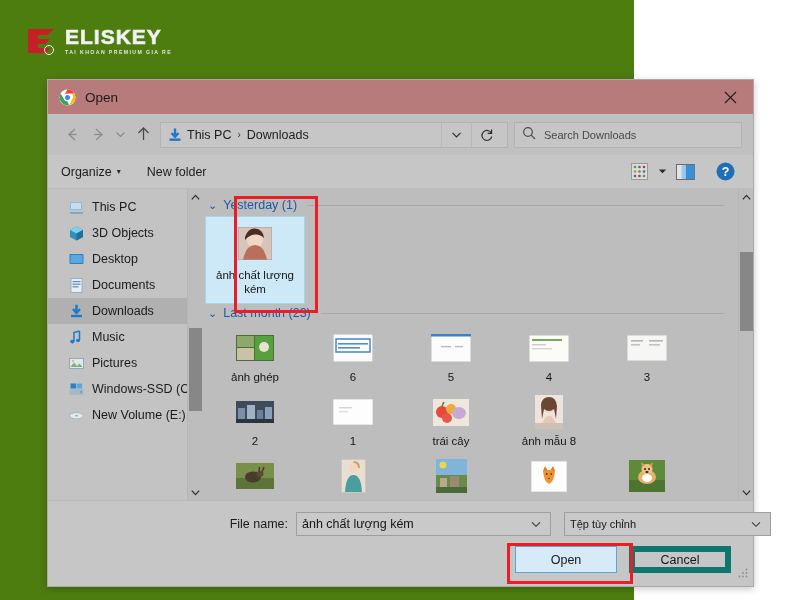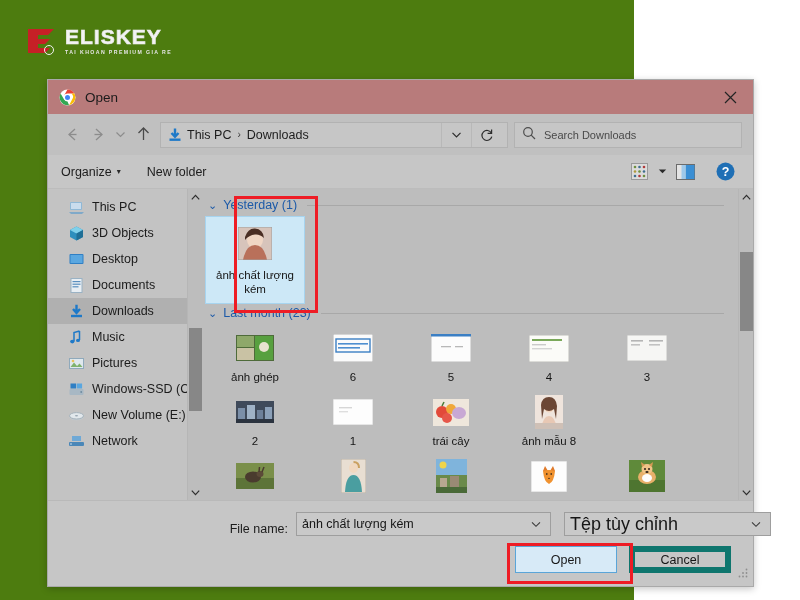--- a/index.html
+++ b/index.html
@@ -169,41 +169,41 @@
   .file-cell.big { height: 86px; }
   .file-cell.big .thumb { width: 44px; height: 44px; }
 
   
   #footer {
     height: 86px; background: #c6c6c6; flex: none; position: relative;
     border-top: 1px solid #b9b9b9;
   }
   #fname-row {
     position: absolute; left: 0; top: 11px; width: 100%;
-    display: flex; align-items: flex-end;
+    display: flex; align-items: center;
   }
   #fname-label {
     width: 248px; text-align: right; font-size: 12.5px; color: #1b1b1b;
     padding-right: 8px; flex: none;
   }
   #fname-input {
     width: 255px; height: 24px; background: #c9c9c9; border: 1px solid #9e9e9e;
     display: flex; align-items: center; padding: 0 5px; flex: none; cursor: text;
   }
   #fname-value { font-size: 12.5px; color: #161616; flex: 1; }
   .dd-caret {
     width: 18px; display: flex; align-items: center; justify-content: center;
     cursor: pointer;
   }
   #ftype-select {
     width: 207px; height: 24px; background: #c9c9c9; border: 1px solid #9e9e9e;
     display: flex; align-items: center; padding: 0 5px; margin-left: 13px;
     flex: none; cursor: pointer;
   }
-  #ftype-value { font-size: 18px; color: #161616; flex: 1; }
+  #ftype-value { font-size: 11px; color: #161616; flex: 1; }
   #btn-row {
     position: absolute; right: 22px; top: 45px; display: flex; gap: 12px;
   }
   .dlg-btn {
     width: 102px; height: 27px; background: #c6c6c6; border: 6px solid #0f766e;
     font-size: 12.5px; color: #171717; display: flex; align-items: center;
     justify-content: center; cursor: pointer; font-family: inherit;
   }
   .dlg-btn.default { border: 1px solid #5aa5d8; background: #d7eaf7; }
   #grip { position: absolute; right: 4px; bottom: 3px; }
@@ -425,28 +425,20 @@
                 </svg></span>
               <span class="side-label">Windows-SSD (C:</span>
             </div>
             <div class="side-item">
               <span class="side-ico"><svg width="17" height="17" viewBox="0 0 17 17">
                   <ellipse cx="8.5" cy="10" rx="7" ry="3.2" fill="#c4ccd2"></ellipse>
                   <ellipse cx="8.5" cy="8.8" rx="7" ry="3.2" fill="#e2e8ec" stroke="#a5b2bb"></ellipse>
                   <ellipse cx="8.5" cy="8.8" rx="1.6" ry="0.8" fill="#9aa8b2"></ellipse>
                 </svg></span>
               <span class="side-label">New Volume (E:)</span>
-            </div>
-            <div class="side-item">
-              <span class="side-ico"><svg width="17" height="17" viewBox="0 0 17 17">
-                  <rect x="1" y="9" width="15" height="4" rx="1" fill="#4a87b8"></rect>
-                  <rect x="4" y="3" width="9" height="5" fill="#6fa9d6"></rect>
-                  <circle cx="3" cy="11" r="0.8" fill="#d8e8f4"></circle>
-                </svg></span>
-              <span class="side-label">Network</span>
             </div>
           </div>
         <div class="vscroll">
           <span class="sb-arrow">
             <svg width="9" height="7" viewBox="0 0 9 7">
                 <path d="M0.8 5.4 L4.5 1.3 L8.2 5.4" stroke="#2f2f2f" stroke-width="1.2" fill="none"></path>
               </svg>
           </span>
           <span class="sb-track">
             <span class="sb-thumb" style="top:44%;height:30%"></span>

